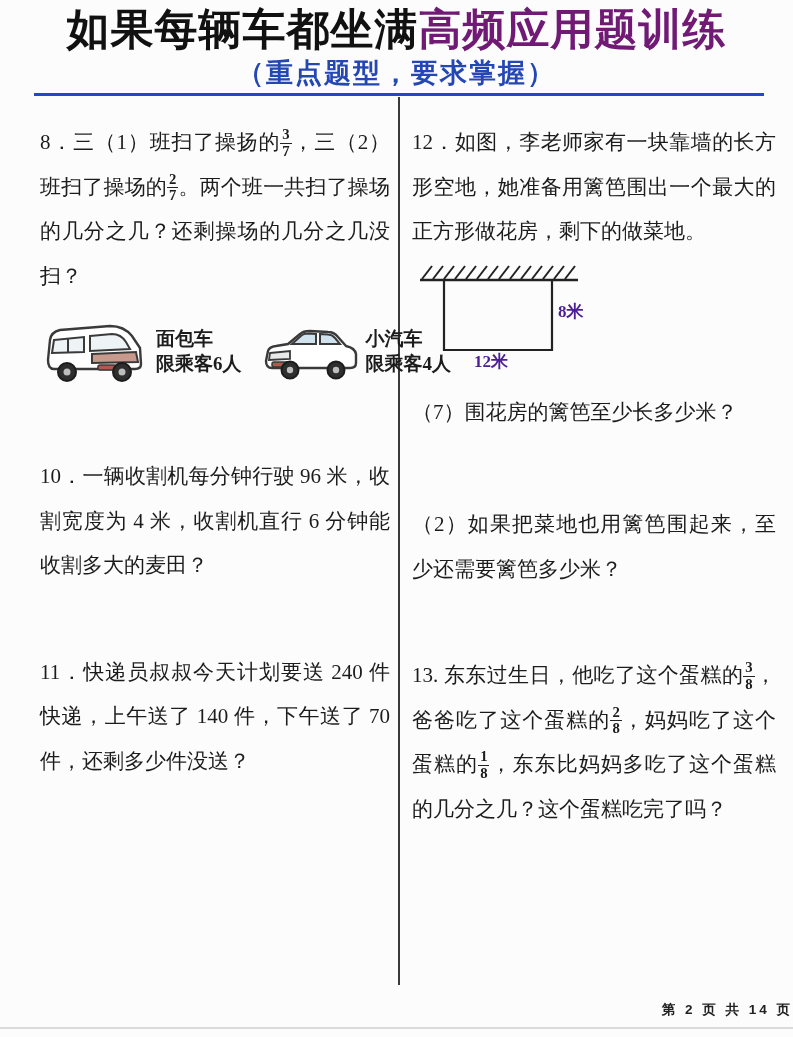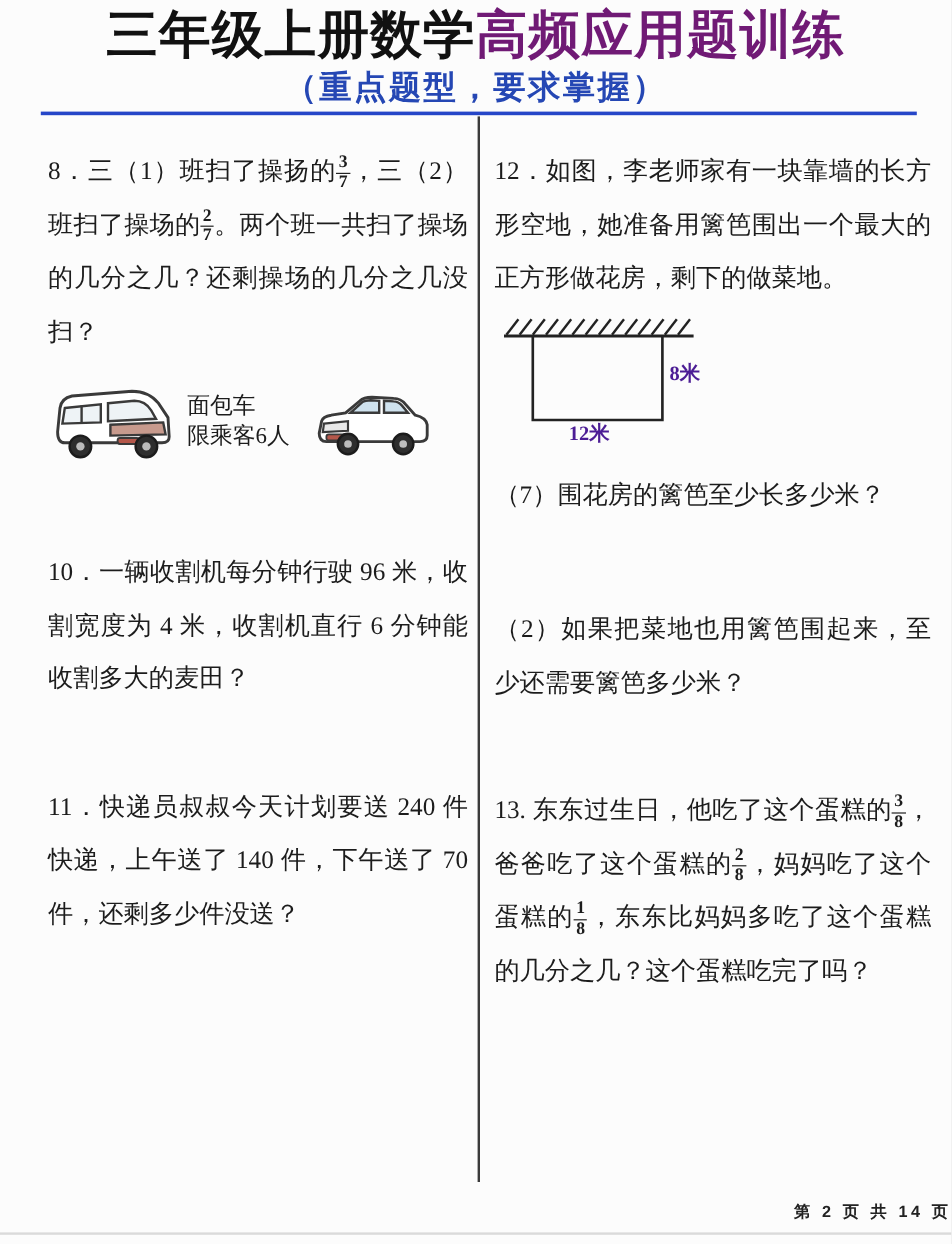--- a/index.html
+++ b/index.html
@@ -28,21 +28,21 @@
   .col{position:absolute;top:120px;font-size:21px;line-height:2.12;text-align:justify;}
   .col-left{left:40px;width:350px;}
   .col-right{left:412px;width:364px;}
   .problem{margin:0;}
   
   .frac{display:inline-block;vertical-align:-0.45em;text-align:center;
         font-size:0.70em;line-height:1.05;font-weight:700;}
   .frac .num{display:block;border-bottom:1.5px solid #222;padding:0 2px;}
   .frac .den{display:block;padding:0 2px;}
   
-  .vehicles{display:flex;gap:18px;margin-top:18px;line-height:1.3;}
+  .vehicles{display:flex;gap:18px;margin-top:18px;line-height:1.3;font-weight:bold;}
   .vehicle-group{display:flex;align-items:center;gap:6px;}
   .vehicle-label{font-size:19px;white-space:nowrap;}
   
   .figure-wrap{position:relative;width:190px;height:112px;margin:6px 0 4px 4px;line-height:1.2;}
   .figure-wrap svg{position:absolute;left:0;top:0;}
   .fig-label{position:absolute;font-size:17px;font-weight:700;color:#4c1d95;}
   .fig-label.h{left:142px;top:42px;}
   .fig-label.w{left:58px;top:92px;}
   
   .mt-p9{margin-top:64px;}
@@ -59,21 +59,21 @@
   }
   .bottom-strip{position:absolute;bottom:8px;left:0;right:0;height:2px;background:#dadada;}
 </style>
 </head>
 <body>
 
 <div class="page">
 
   <div class="header">
     <div class="title">
-      <span class="t-black">三年级上册数学</span><span class="t-red">高频应用题训练</span>
+      <span class="t-black">如果每辆车都坐满</span><span class="t-red">高频应用题训练</span>
     </div>
     <div class="subtitle">（重点题型，要求掌握）</div>
   </div>
   <div class="blue-rule"></div>
 
   <div class="col-divider"></div>
 
   <div class="col col-left">
     <p class="problem">8．三（1）班扫了操扬的<span class="frac"><span class="num">3</span><span class="den">7</span></span>，三（2）班扫了操场的<span class="frac"><span class="num">2</span><span class="den">7</span></span>。两个班一共扫了操场的几分之几？还剩操场的几分之几没扫？</p>
 
@@ -102,20 +102,24 @@
           <path d="M6 40 L8 30 Q9 26 16 25 L28 23 L40 13 Q43 10 50 10 L68 11 Q74 11 78 16 L86 25 Q95 27 96 33 L96 42 Q96 47 90 47 L12 47 Q6 47 6 40 Z" fill="#ffffff" stroke="#3a3a3a" stroke-width="2.4"></path>
           <path d="M32 23 L42 14 Q44 12.5 49 12.5 L56 13 L56 23 Z" fill="#cfe2ee" stroke="#3a3a3a" stroke-width="2"></path>
           <path d="M60 13 L68 13.5 Q72 13.5 75 17 L80 23 L60 23 Z" fill="#cfe2ee" stroke="#3a3a3a" stroke-width="2"></path>
           <path d="M10 32 L30 30 L30 38 L9 39 Z" fill="#e9e9e9" stroke="#3a3a3a" stroke-width="1.8"></path>
           <rect x="12" y="41" width="16" height="5" rx="2" fill="#b5574a" stroke="#3a3a3a" stroke-width="1.5"></rect>
           <circle cx="30" cy="49" r="8.5" fill="#2e2e2e" stroke="#1c1c1c" stroke-width="2"></circle>
           <circle cx="30" cy="49" r="3.2" fill="#bdbdbd"></circle>
           <circle cx="76" cy="49" r="8.5" fill="#2e2e2e" stroke="#1c1c1c" stroke-width="2"></circle>
           <circle cx="76" cy="49" r="3.2" fill="#bdbdbd"></circle>
         </svg>
+        <div class="vehicle-label">
+          <div>小汽车</div>
+          <div>限乘客4人</div>
+        </div>
       </div>
     </div>
 
     <p class="problem mt-p10">10．一辆收割机每分钟行驶 96 米，收割宽度为 4 米，收割机直行 6 分钟能收割多大的麦田？</p>
 
     <p class="problem mt-p11">11．快递员叔叔今天计划要送 240 件快递，上午送了 140 件，下午送了 70 件，还剩多少件没送？</p>
   </div>
 
   <div class="col col-right">
     <p class="problem">12．如图，李老师家有一块靠墙的长方形空地，她准备用篱笆围出一个最大的正方形做花房，剩下的做菜地。</p>

